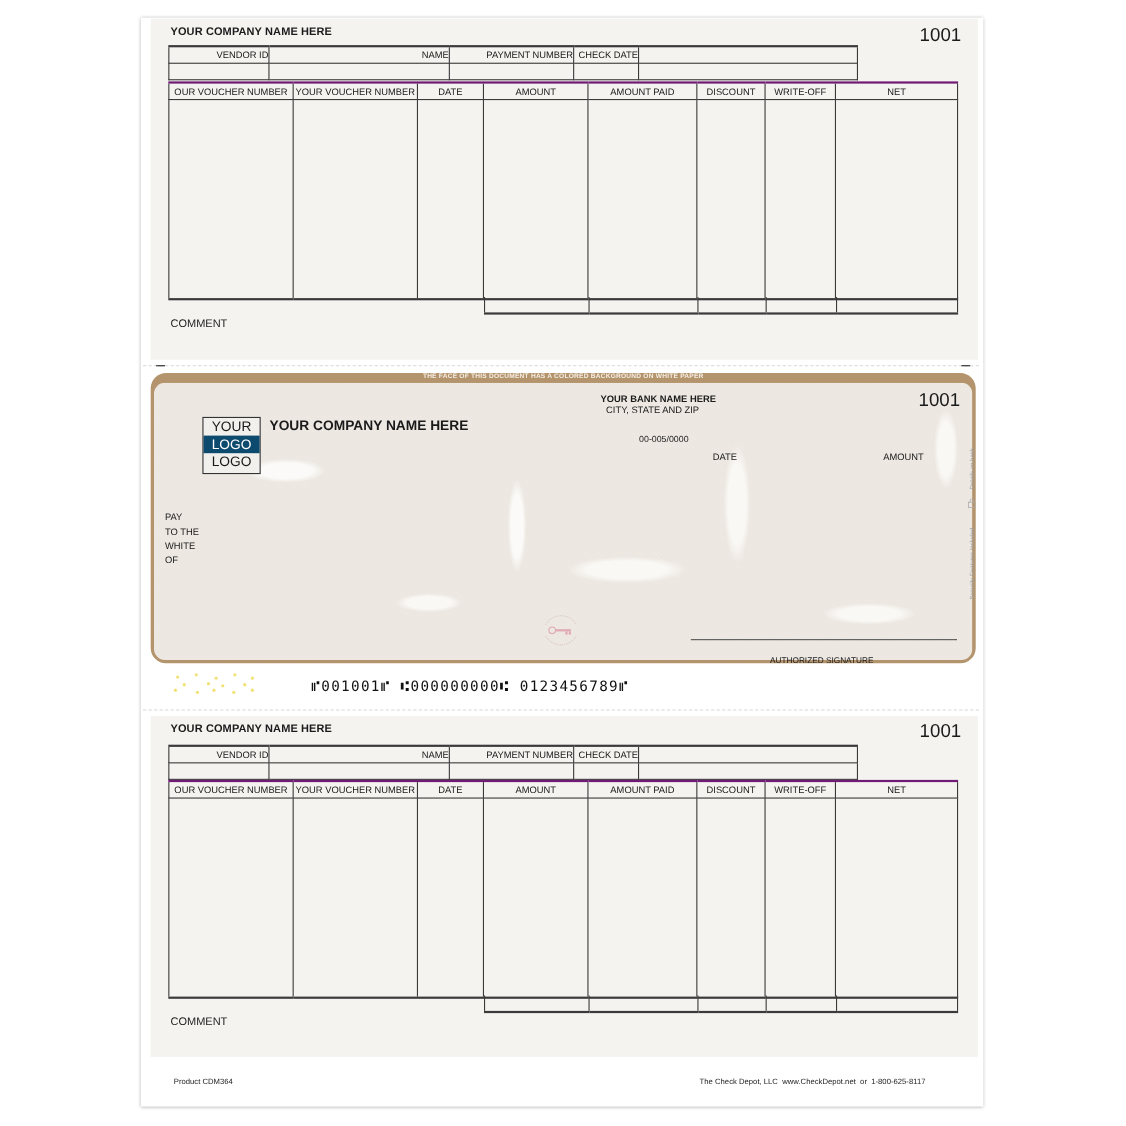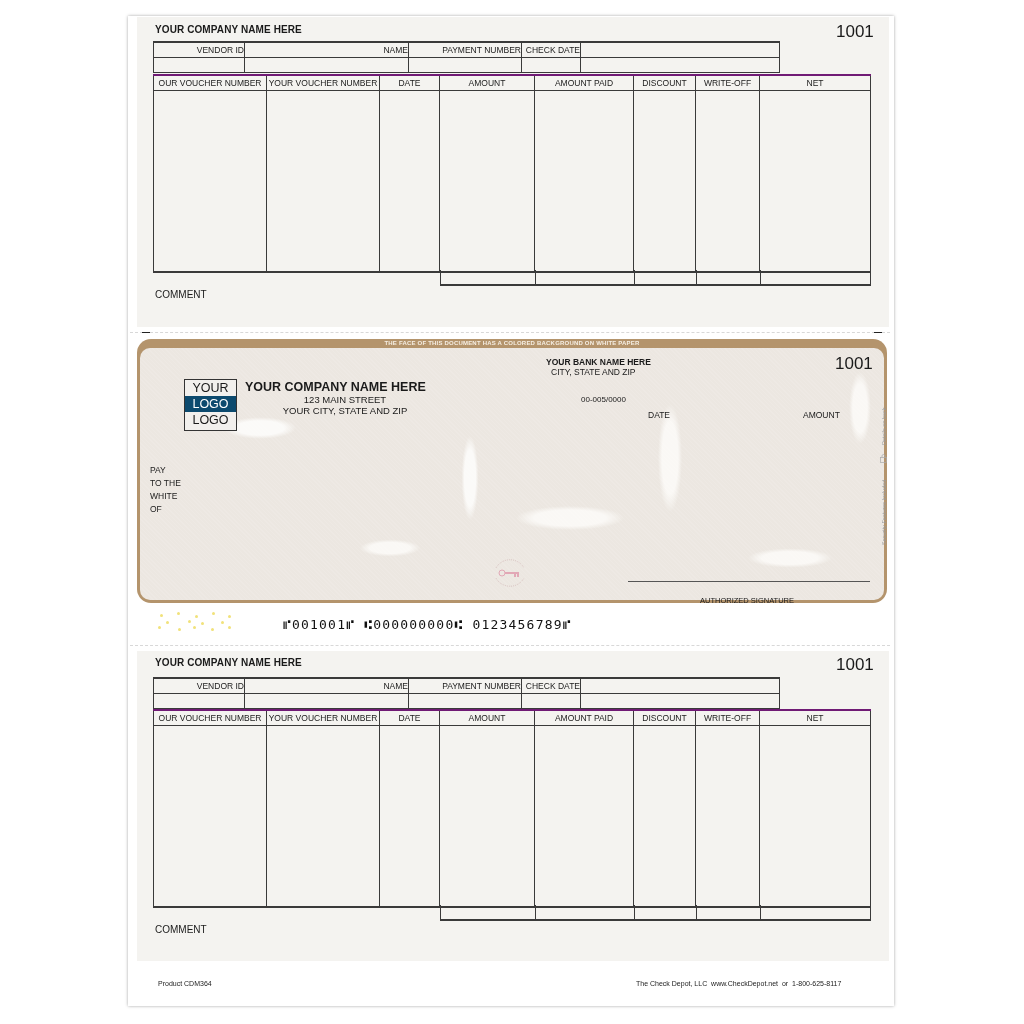--- a/index.html
+++ b/index.html
@@ -140,24 +140,20 @@
 
 <div class="check">
   <div class="banner">THE FACE OF THIS DOCUMENT HAS A COLORED BACKGROUND ON WHITE PAPER</div>
   <div class="check-face">
     <div class="logo-box">
       <div>YOUR</div>
       <div class="mid">LOGO</div>
       <div>LOGO</div>
     </div>
     <div class="abs" style="left:105px;top:32px;font-weight:bold;font-size:12.5px;">YOUR COMPANY NAME HERE</div>
-    <div class="abs" style="left:105px;top:46px;width:200px;text-align:center;font-size:9.5px;line-height:11px;">
-      <div>123 MAIN STREET</div>
-      <div>YOUR CITY, STATE AND ZIP</div>
-    </div>
     <div class="abs" style="left:406px;top:9px;font-weight:bold;font-size:8.5px;">YOUR BANK NAME HERE</div>
     <div class="abs" style="left:411px;top:19px;font-size:8.5px;">CITY, STATE AND ZIP</div>
     <div class="abs chk-num" style="left:695px;top:6px;">1001</div>
     <div class="abs" style="left:441px;top:47px;font-size:8px;">00-005/0000</div>
     <div class="abs" style="left:508px;top:62px;font-size:8.5px;">DATE</div>
     <div class="abs" style="left:663px;top:62px;font-size:8.5px;">AMOUNT</div>
     <div class="abs" style="left:10px;top:116px;font-size:8.5px;line-height:13px;">
       <div>PAY</div>
       <div>TO THE</div>
       <div>WHITE</div>

